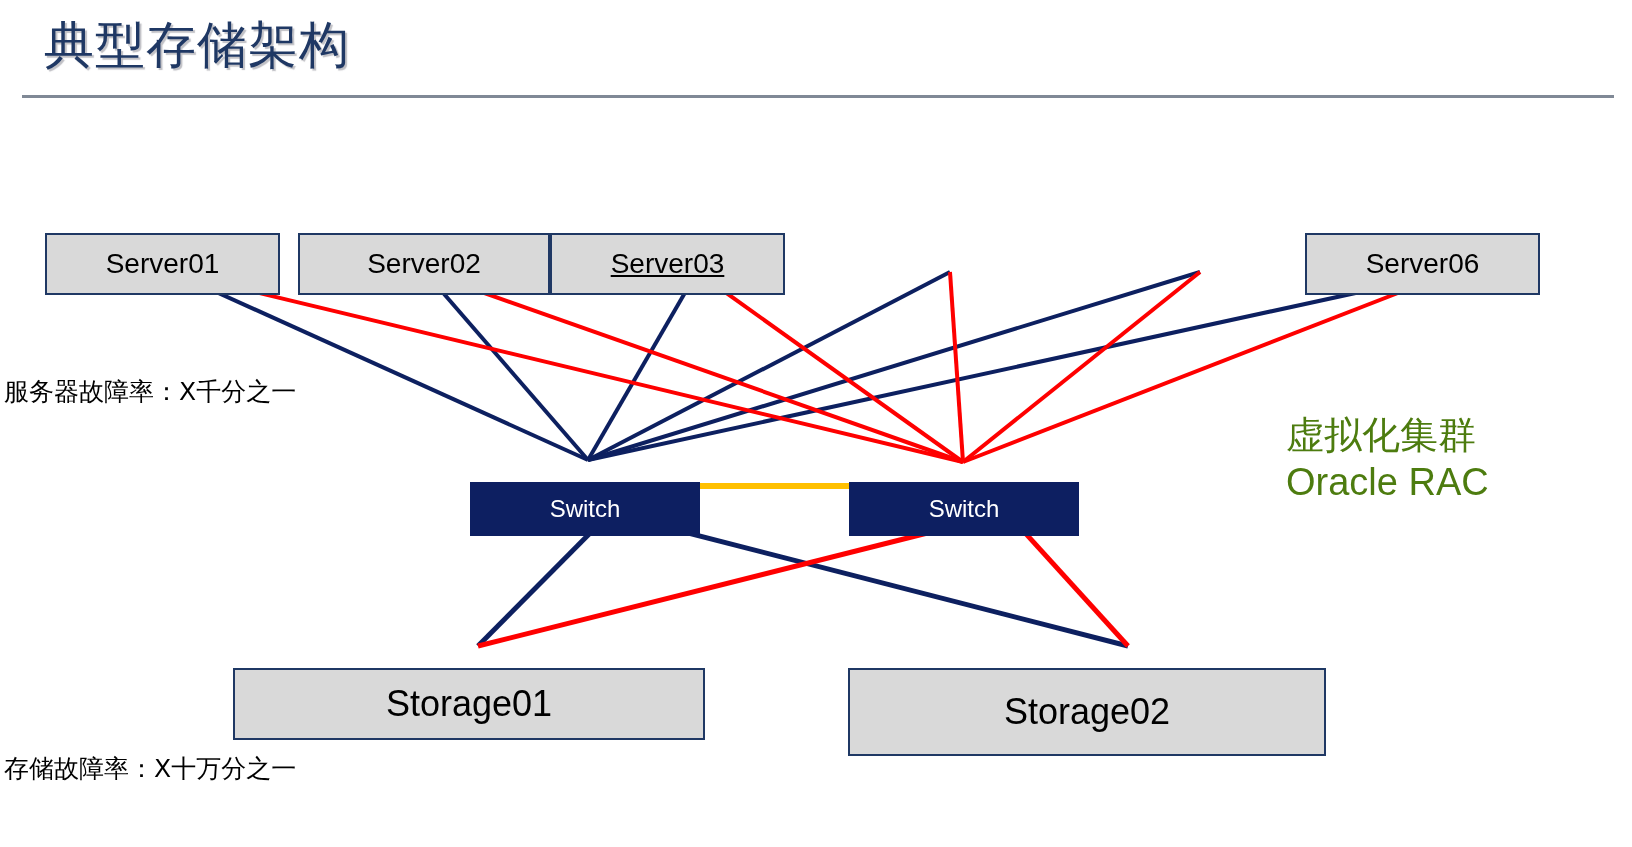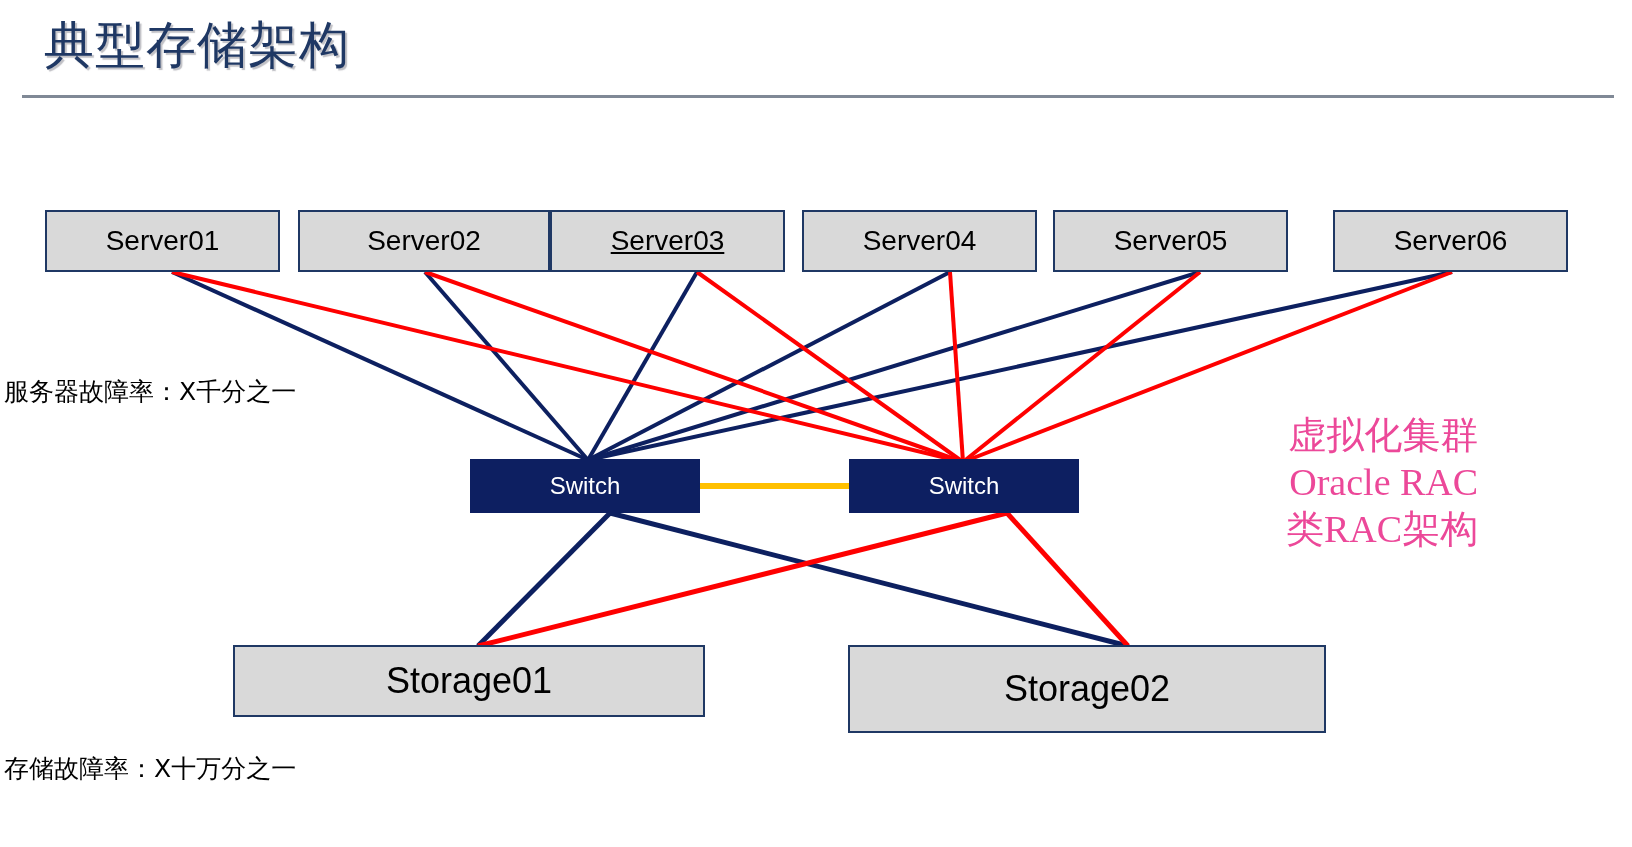--- a/index.html
+++ b/index.html
@@ -26,20 +26,21 @@
     position:absolute;left:22px;top:95px;width:1592px;height:3px;
     background:#808996;
   }
 
   
   .node{
     position:absolute;
     box-sizing:border-box;
     display:flex;align-items:center;justify-content:center;
     white-space:nowrap;
+    margin-top:23px;
   }
   .node.server{
     background:#d9d9d9;
     border:2px solid #1f3864;
     color:#000000;
     font-size:28px;
   }
   .node.storage{
     background:#d9d9d9;
     border:2px solid #1f3864;
@@ -56,26 +57,25 @@
   
   .note{
     position:absolute;
     color:#000000;
     font-size:25px;
     white-space:nowrap;
     font-family:"DejaVu Sans","Liberation Sans",sans-serif;
   }
   .cluster-note{
     position:absolute;
-    color:#ec4899;
+    color:#4d7c0f;
     font-size:38px;
     line-height:47px;
     white-space:nowrap;
-    font-family:Liberation Serif, serif;
-    text-align:right;
+    font-family:Liberation Sans, sans-serif;
   }
   .cluster-note .ln{display:block;}
 
   svg.wires{position:absolute;left:0;top:0;width:1632px;height:847px;pointer-events:none;}
 </style>
 </head>
 <body>
 
 <div id="slide">
 
@@ -106,27 +106,21 @@
 
   <div class="node server" style="left:45px;top:210px;width:235px;height:62px;">
     <span>Server01</span>
   </div>
   <div class="node server" style="left:298px;top:210px;width:252px;height:62px;">
     <span>Server02</span>
   </div>
   <div class="node server" style="left:550px;top:210px;width:235px;height:62px;text-decoration:underline;">
     <span>Server03</span>
   </div>
-  <div class="node server" style="left:802px;top:210px;width:235px;height:62px;">
-    <span>Server04</span>
-  </div>
-  <div class="node server" style="left:1053px;top:210px;width:235px;height:62px;">
-    <span>Server05</span>
-  </div>
-  <div class="node server" style="left:1333px;top:210px;width:235px;height:62px;">
+  <div class="node server" style="left:1305px;top:210px;width:235px;height:62px;">
     <span>Server06</span>
   </div>
 
   <div class="node switch" style="left:470px;top:459px;width:230px;height:54px;">
     <span>Switch</span>
   </div>
   <div class="node switch" style="left:849px;top:459px;width:230px;height:54px;">
     <span>Switch</span>
   </div>
 
@@ -137,16 +131,15 @@
     <span>Storage02</span>
   </div>
 
   <div class="note" style="left:4px;top:375px;">服务器故障率：X千分之一</div>
 
   <div class="note" style="left:4px;top:752px;">存储故障率：X十万分之一</div>
 
   <div class="cluster-note" style="left:1286px;top:412px;">
     <span class="ln">虚拟化集群</span>
     <span class="ln">Oracle RAC</span>
-    <span class="ln">类RAC架构</span>
   </div>
 
 </div>
 
 </body></html>

